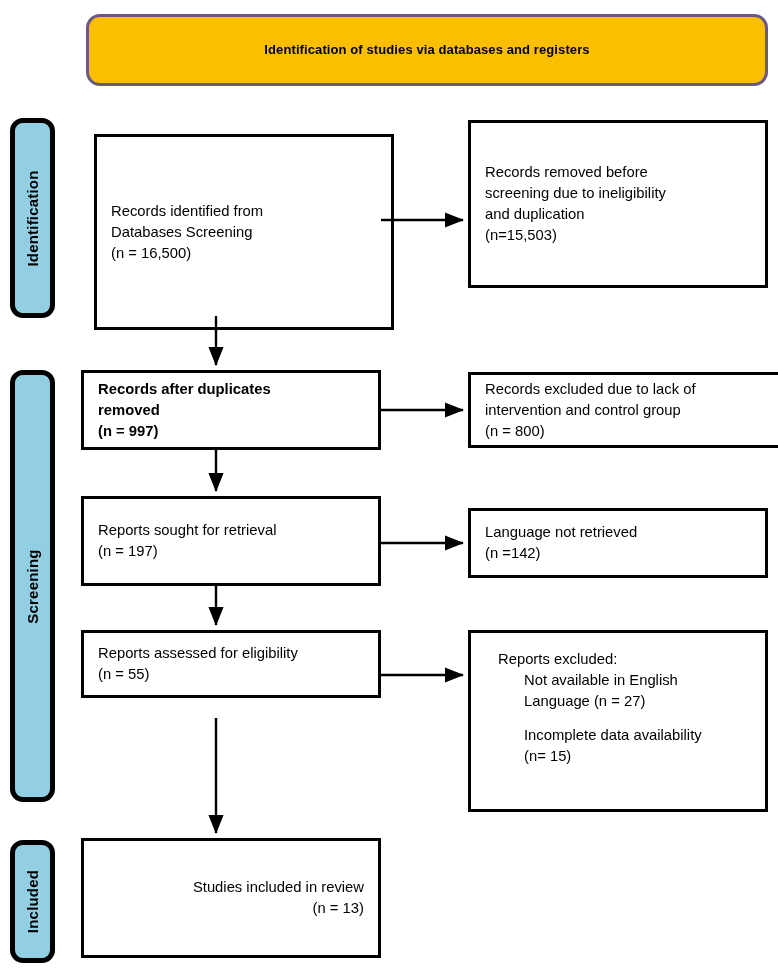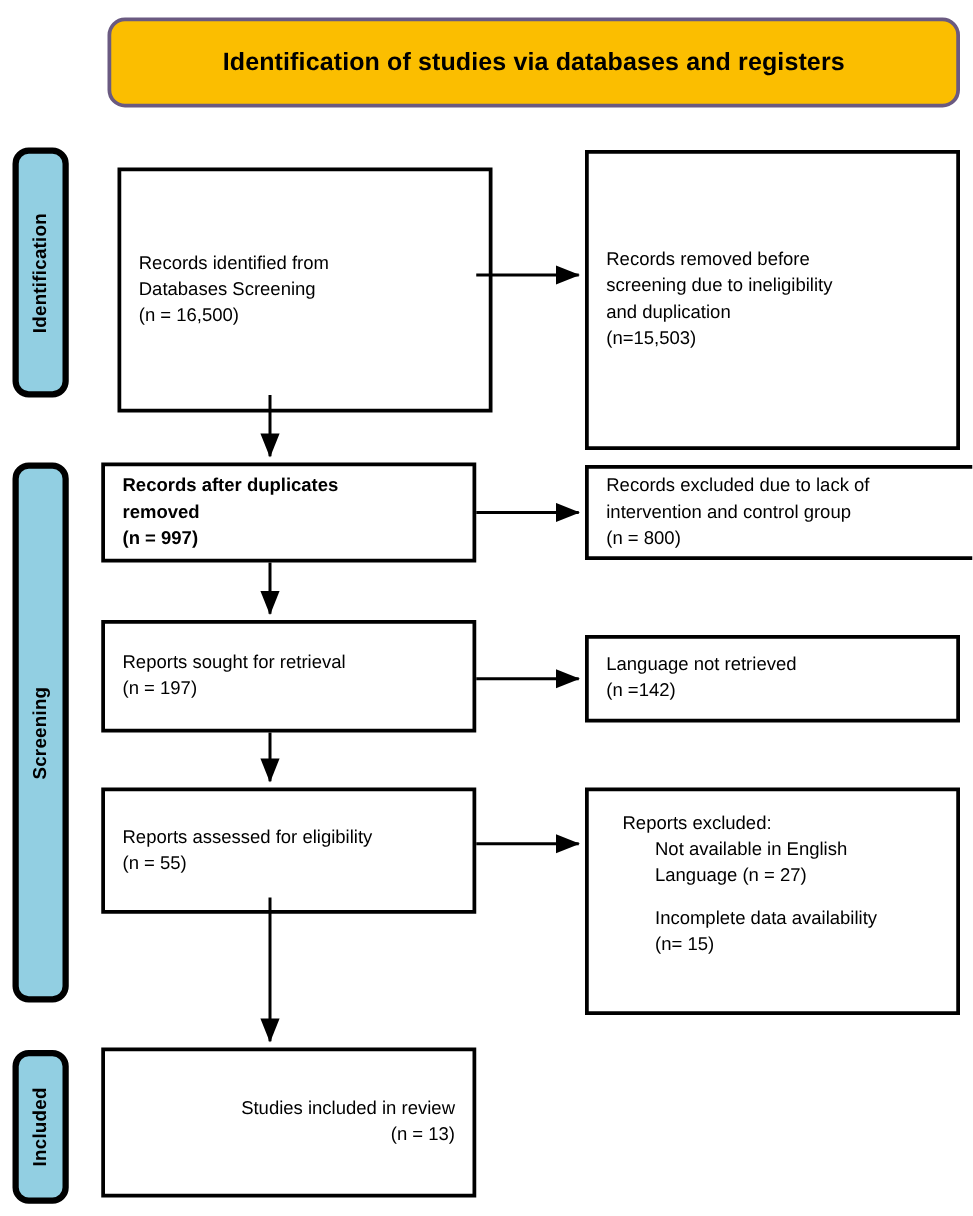--- a/index.html
+++ b/index.html
@@ -29,21 +29,21 @@
     height: 72px;
     background: #FBBE00;
     border: 3px solid #6A5A81;
     border-radius: 14px;
     box-sizing: border-box;
     display: flex;
     align-items: center;
     justify-content: center;
   }
   .banner-text {
-    font-size: 20px;
+    font-size: 13px;
     font-weight: bold;
     color: #000000;
     letter-spacing: 0.1px;
     text-align: center;
     line-height: 1.2;
   }
 
   
   .stage {
     position: absolute;
@@ -119,21 +119,21 @@
   </div>
 
   <div class="box" style="left:94px; top:120px; width:300px; height:196px;margin-top:14px;">
     <div class="box-inner">
       <div class="box-line">Records identified from</div>
       <div class="box-line">Databases Screening</div>
       <div class="box-line">(n = 16,500)</div>
     </div>
   </div>
 
-  <div class="box" style="left:468px; top:120px; width:300px; height:240px;justify-content:center;">
+  <div class="box" style="left:468px; top:120px; width:300px; height:168px;justify-content:center;">
     <div class="box-inner">
       <div class="box-line">Records removed before</div>
       <div class="box-line">screening due to ineligibility</div>
       <div class="box-line">and duplication</div>
       <div class="box-line">(n=15,503)</div>
     </div>
   </div>
 
   <div class="box" style="left:81px; top:370px; width:300px; height:80px;font-weight:bold;">
     <div class="box-inner">
@@ -158,21 +158,21 @@
     </div>
   </div>
 
   <div class="box" style="left:468px; top:508px; width:300px; height:70px;">
     <div class="box-inner">
       <div class="box-line">Language not retrieved</div>
       <div class="box-line">(n =142)</div>
     </div>
   </div>
 
-  <div class="box" style="left:81px; top:630px; width:300px; height:101px;">
+  <div class="box" style="left:81px; top:630px; width:300px; height:68px;">
     <div class="box-inner">
       <div class="box-line">Reports assessed for eligibility</div>
       <div class="box-line">(n = 55)</div>
     </div>
   </div>
 
   <div class="box" style="left:468px; top:630px; width:300px; height:182px; align-items:flex-start;padding-left:13px;">
     <div class="box-inner" style="padding-top:16px;">
       <div class="box-line">Reports excluded:</div>
       <div class="box-line indent">Not available in English</div>

